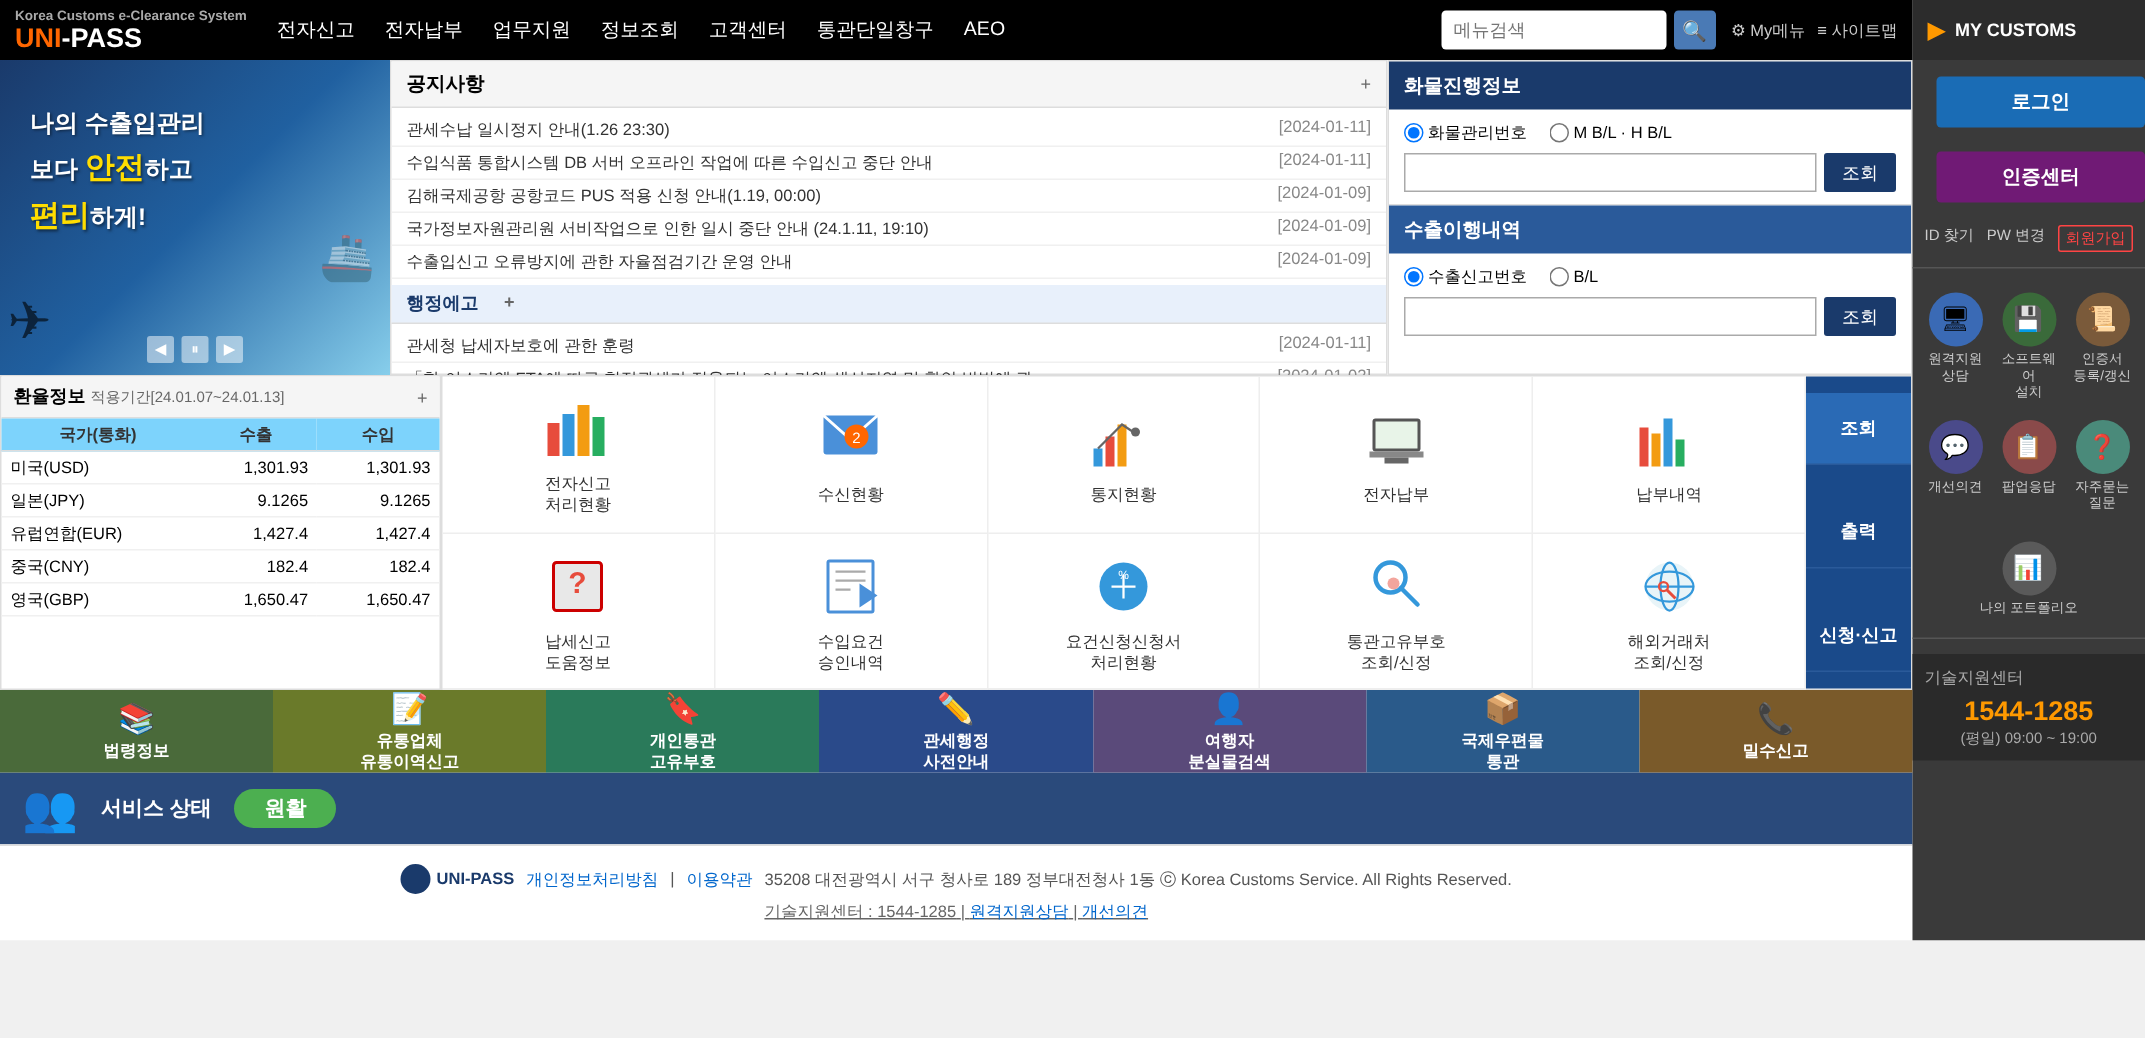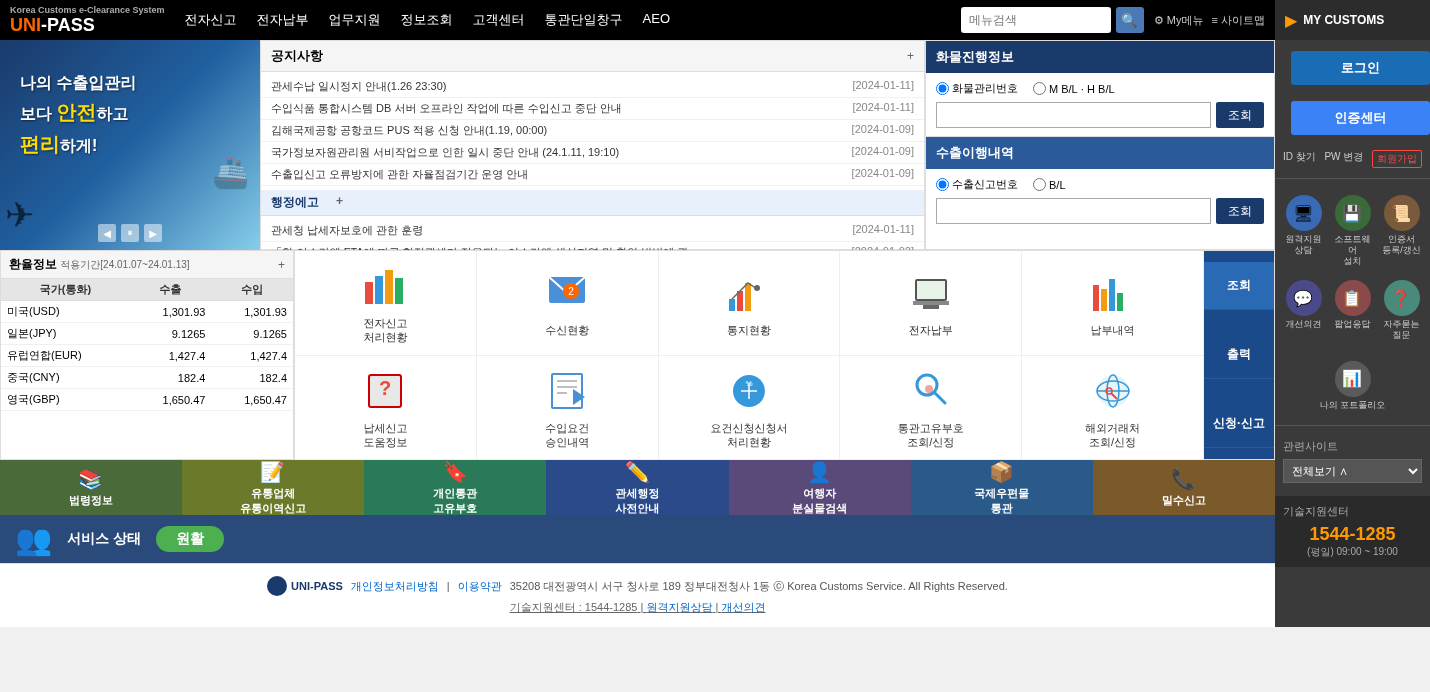--- a/index.html
+++ b/index.html
@@ -49,42 +49,42 @@
     .cargo-section2 { border-top: 1px solid #ddd; }
 
     
     .middle-section { display: flex; height: 210px; }
 
     
     .exchange-section { width: 294px; background: #fff; border: 1px solid #ddd; flex-shrink: 0; }
     .exchange-header { background: #f5f5f5; padding: 5px 8px; border-bottom: 1px solid #ddd; display: flex; justify-content: space-between; align-items: center; }
     .exchange-title { font-weight: bold; font-size: 12px; }
     .exchange-table { width: 100%; border-collapse: collapse; font-size: 11px; }
-    .exchange-table th { background: #e5e5e5; padding: 3px 6px; text-align: center; border-bottom: 1px solid #ddd; color: #333; }
+    .exchange-table th { background: #7dd3fc; padding: 3px 6px; text-align: center; border-bottom: 1px solid #ddd; color: #333; }
     .exchange-table td { padding: 3px 6px; text-align: right; border-bottom: 1px solid #f0f0f0; }
     .exchange-table td:first-child { text-align: left; }
     .quicklink-item { display: flex; flex-direction: column; align-items: center; justify-content: center; border-right: 1px solid #eee; border-bottom: 1px solid #eee; padding: 10px 5px; cursor: pointer; }
     .quicklink-icon { width: 50px; height: 50px; margin-bottom: 5px; display: flex; align-items: center; justify-content: center; }
     .quicklink-label { font-size: 11px; text-align: center; color: #333; line-height: 1.3; white-space: nowrap; }
 
     
     .bottom-tabs { display: flex; height: 55px; }
     .bottom-tab { flex: 1; display: flex; flex-direction: column; align-items: center; justify-content: center; cursor: pointer; position: relative; }
     .bottom-tab-label { font-size: 11px; color: #fff; font-weight: bold; text-align: center; line-height: 1.3; }
     .bottom-tab-icon { font-size: 20px; color: white; margin-bottom: 2px; }
 
     
     .footer { background: #fff; padding: 12px; text-align: center; border-top: 1px solid #ddd; font-size: 11px; color: #555; }
     .footer a { color: #0066cc; text-decoration: none; }
 
     
     .right-sidebar { width: 155px; background: #3a3a3a; display: flex; flex-direction: column; }
     .sidebar-btn { margin: 5px 8px; padding: 8px; text-align: center; cursor: pointer; border-radius: 3px; font-size: 13px; font-weight: bold; }
     .sidebar-login { background: #1a6cb5; color: white; }
-    .sidebar-cert { background: #3b82f6; color: white; }
+    .sidebar-cert { background: #701a75; color: white; }
     .sidebar-links { display: flex; justify-content: space-between; padding: 5px 8px; }
     .sidebar-link { color: #ccc; font-size: 10px; cursor: pointer; }
     .sidebar-link.highlight { color: #ff4444; border: 1px solid #ff4444; padding: 1px 4px; border-radius: 2px; }
     .sidebar-divider { height: 1px; background: #555; margin: 5px 0; }
     .sidebar-icons-grid { display: grid; grid-template-columns: repeat(3, 1fr); gap: 2px; padding: 5px; }
     .sidebar-icon-item { display: flex; flex-direction: column; align-items: center; padding: 6px 3px; cursor: pointer; }
     .sidebar-icon-circle { width: 36px; height: 36px; border-radius: 50%; display: flex; align-items: center; justify-content: center; margin-bottom: 3px; font-size: 16px; }
     .sidebar-icon-label { color: #ccc; font-size: 9px; text-align: center; line-height: 1.2; }
     .sidebar-icon-item2 { display: flex; flex-direction: column; align-items: center; padding: 6px 3px; cursor: pointer; }
 
@@ -524,26 +524,20 @@
 
       <div style="padding:3px 5px;">
         <div class="sidebar-icon-item2">
           <div class="sidebar-icon-circle" style="background:#5a5a5a; width:36px; height:36px;">📊</div>
           <span class="sidebar-icon-label">나의 포트폴리오</span>
         </div>
       </div>
 
       <div class="sidebar-divider"></div>
 
-      <div class="related-sites">
-        <div class="related-title">관련사이트</div>
-        <select class="related-select">
-          <option>전체보기 ∧</option>
-        </select>
-      </div>
 
       <div class="support-center">
         <div class="support-title">기술지원센터</div>
         <div class="support-phone">1544-1285</div>
         <div class="support-hours">(평일) 09:00 ~ 19:00</div>
       </div>
 
     </div>
   </div>
 

